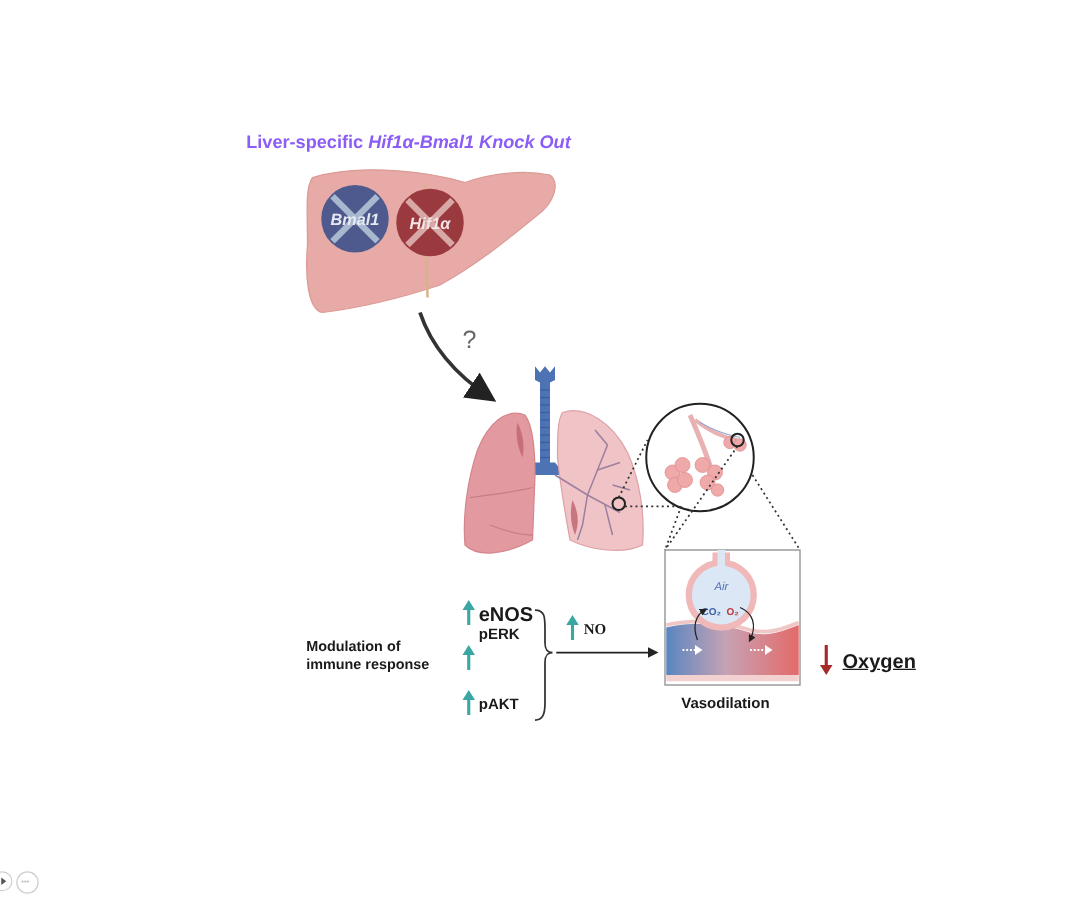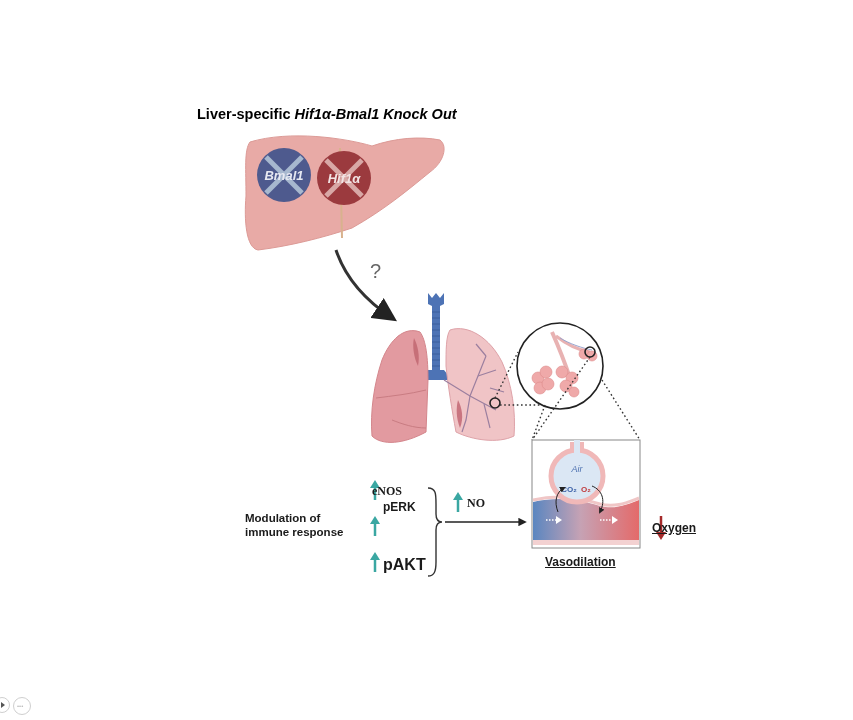--- a/index.html
+++ b/index.html
@@ -1,19 +1,19 @@
 <!DOCTYPE html>
 <html><head>
 <meta charset="utf-8">
 <style>
   html, body { margin: 0; padding: 0; background: #ffffff; }
   body { width: 853px; height: 720px; position: relative; overflow: hidden;
          font-family: "Liberation Sans", sans-serif; }
   .abs { position: absolute; }
-  .title { left: 197px; top: 106px; font-size: 14.5px; font-weight: bold; color: #000000; white-space: nowrap; }
+  .title { left: 197px; top: 106px; font-size: 14.5px; font-weight: bold; color: #8b5cf6; white-space: nowrap; }
   .title i { font-style: italic; }
   .label-bold { font-weight: bold; color: #1a1a1a; white-space: nowrap; }
   svg.stage { position: absolute; left: 0; top: 0; }
   .ctrl { position: absolute; border-radius: 50%; border: 1px solid #cfcfcf; background: #fff; }
 </style>
 </head>
 <body>
 
 <div class="abs title">
   <span>Liver-specific </span><i>Hif1α-Bmal1 Knock Out</i>
@@ -178,26 +178,26 @@
   <g>
     <line x1="661" y1="516" x2="661" y2="534" stroke="#a52a2a" stroke-width="2.5"></line>
     <path d="M656,532 L661,540 L666,532 Z" fill="#a52a2a"></path>
   </g>
 </svg>
 
 <div class="abs label-bold" style="left:245px; top:511px; font-size:11.5px; text-align:left; line-height:14px;">
   <div>Modulation of</div>
   <div>immune response</div>
 </div>
-<div class="abs label-bold" style="left:372px; top:484px; font-size:12px;font-family:Liberation Serif, serif;">eNOS</div>
+<div class="abs label-bold" style="left:383px; top:484px; font-size:16px;">eNOS</div>
 <div class="abs label-bold" style="left:383px; top:500px; font-size:12px;">pERK</div>
-<div class="abs label-bold" style="left:383px; top:556px; font-size:16px;">pAKT</div>
+<div class="abs label-bold" style="left:383px; top:556px; font-size:12px;">pAKT</div>
 <div class="abs label-bold" style="left:467px; top:496px; font-size:12px;font-family:Liberation Serif, serif;">NO</div>
 
-<div class="abs label-bold" style="left:545px; top:555px; font-size:12px;text-decoration:underline;">Vasodilation</div>
-<div class="abs label-bold" style="left:652px; top:521px; font-size:12px;text-decoration:underline;">Oxygen</div>
+<div class="abs label-bold" style="left:545px; top:555px; font-size:12px;">Vasodilation</div>
+<div class="abs label-bold" style="left:674px; top:521px; font-size:16px;text-decoration:underline;">Oxygen</div>
 
 <div class="ctrl" style="left:-6px; top:697px; width:14px; height:14px;">
   <span style="position:absolute; left:6px; top:4px; width:0; height:0; border-left:4px solid #555; border-top:3px solid transparent; border-bottom:3px solid transparent;"></span>
 </div>
 <div class="ctrl" style="left:13px; top:697px; width:16px; height:16px;">
   <span style="position:absolute; left:3px; top:6px; font-size:6px; color:#bbb; letter-spacing:0; line-height:4px;">•••</span>
 </div>
 
 </body></html>

